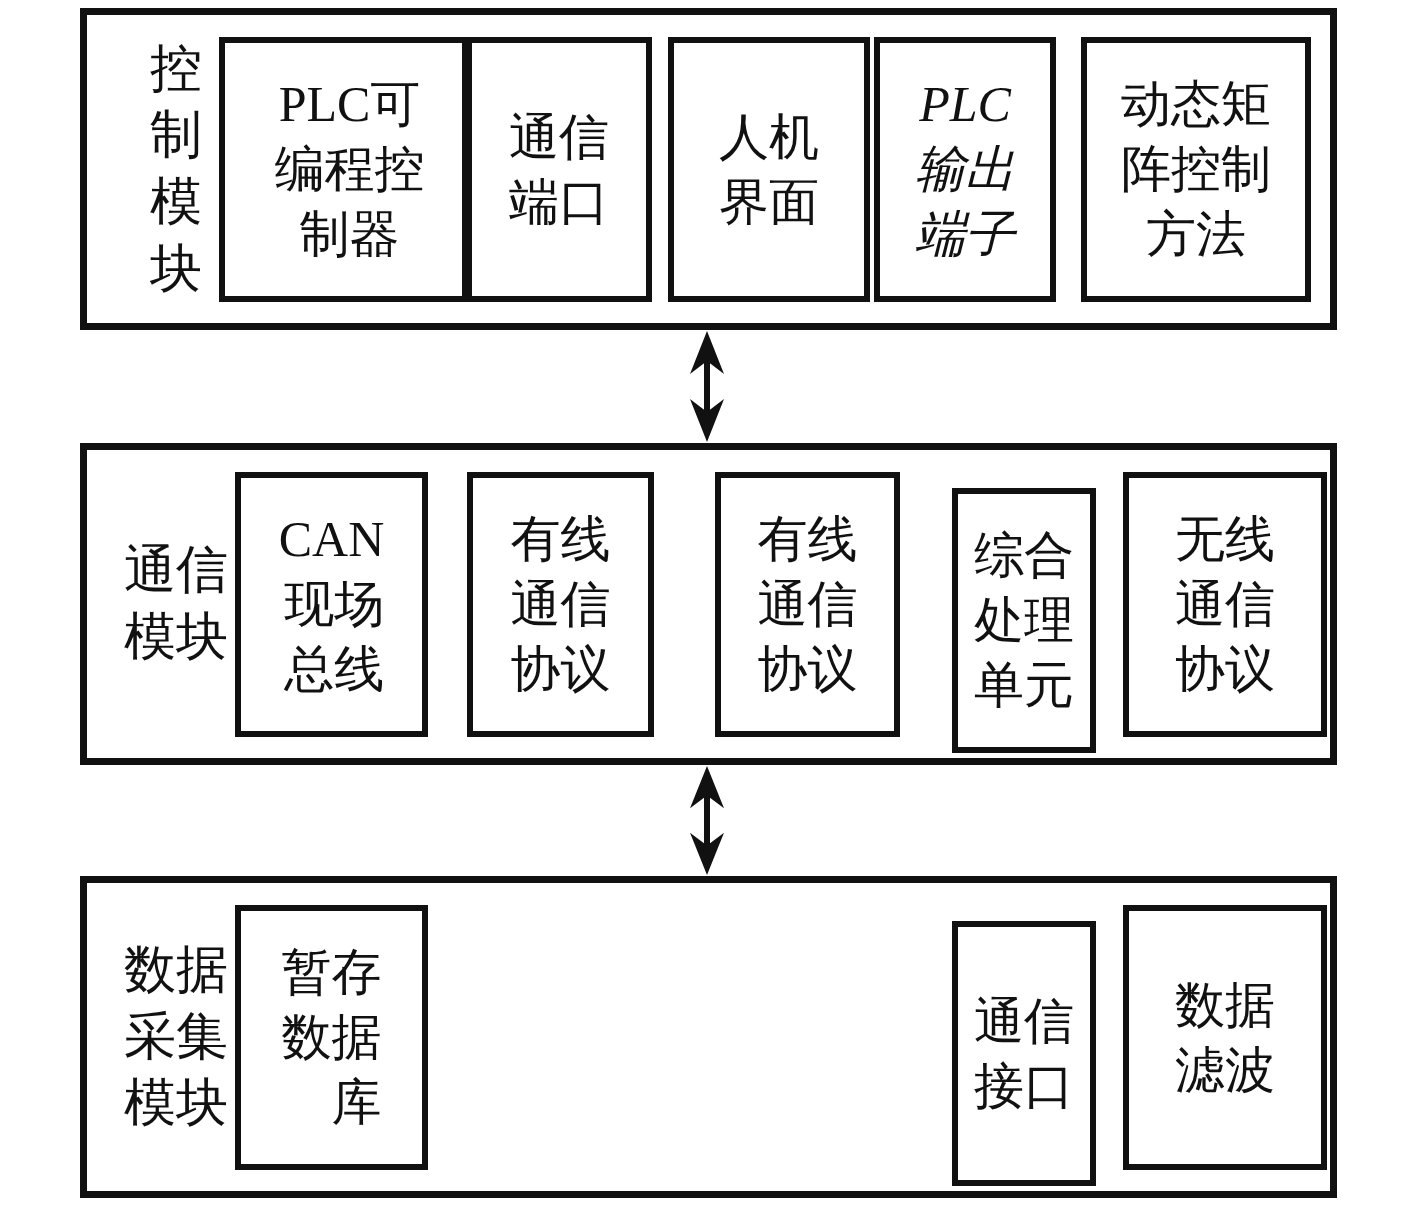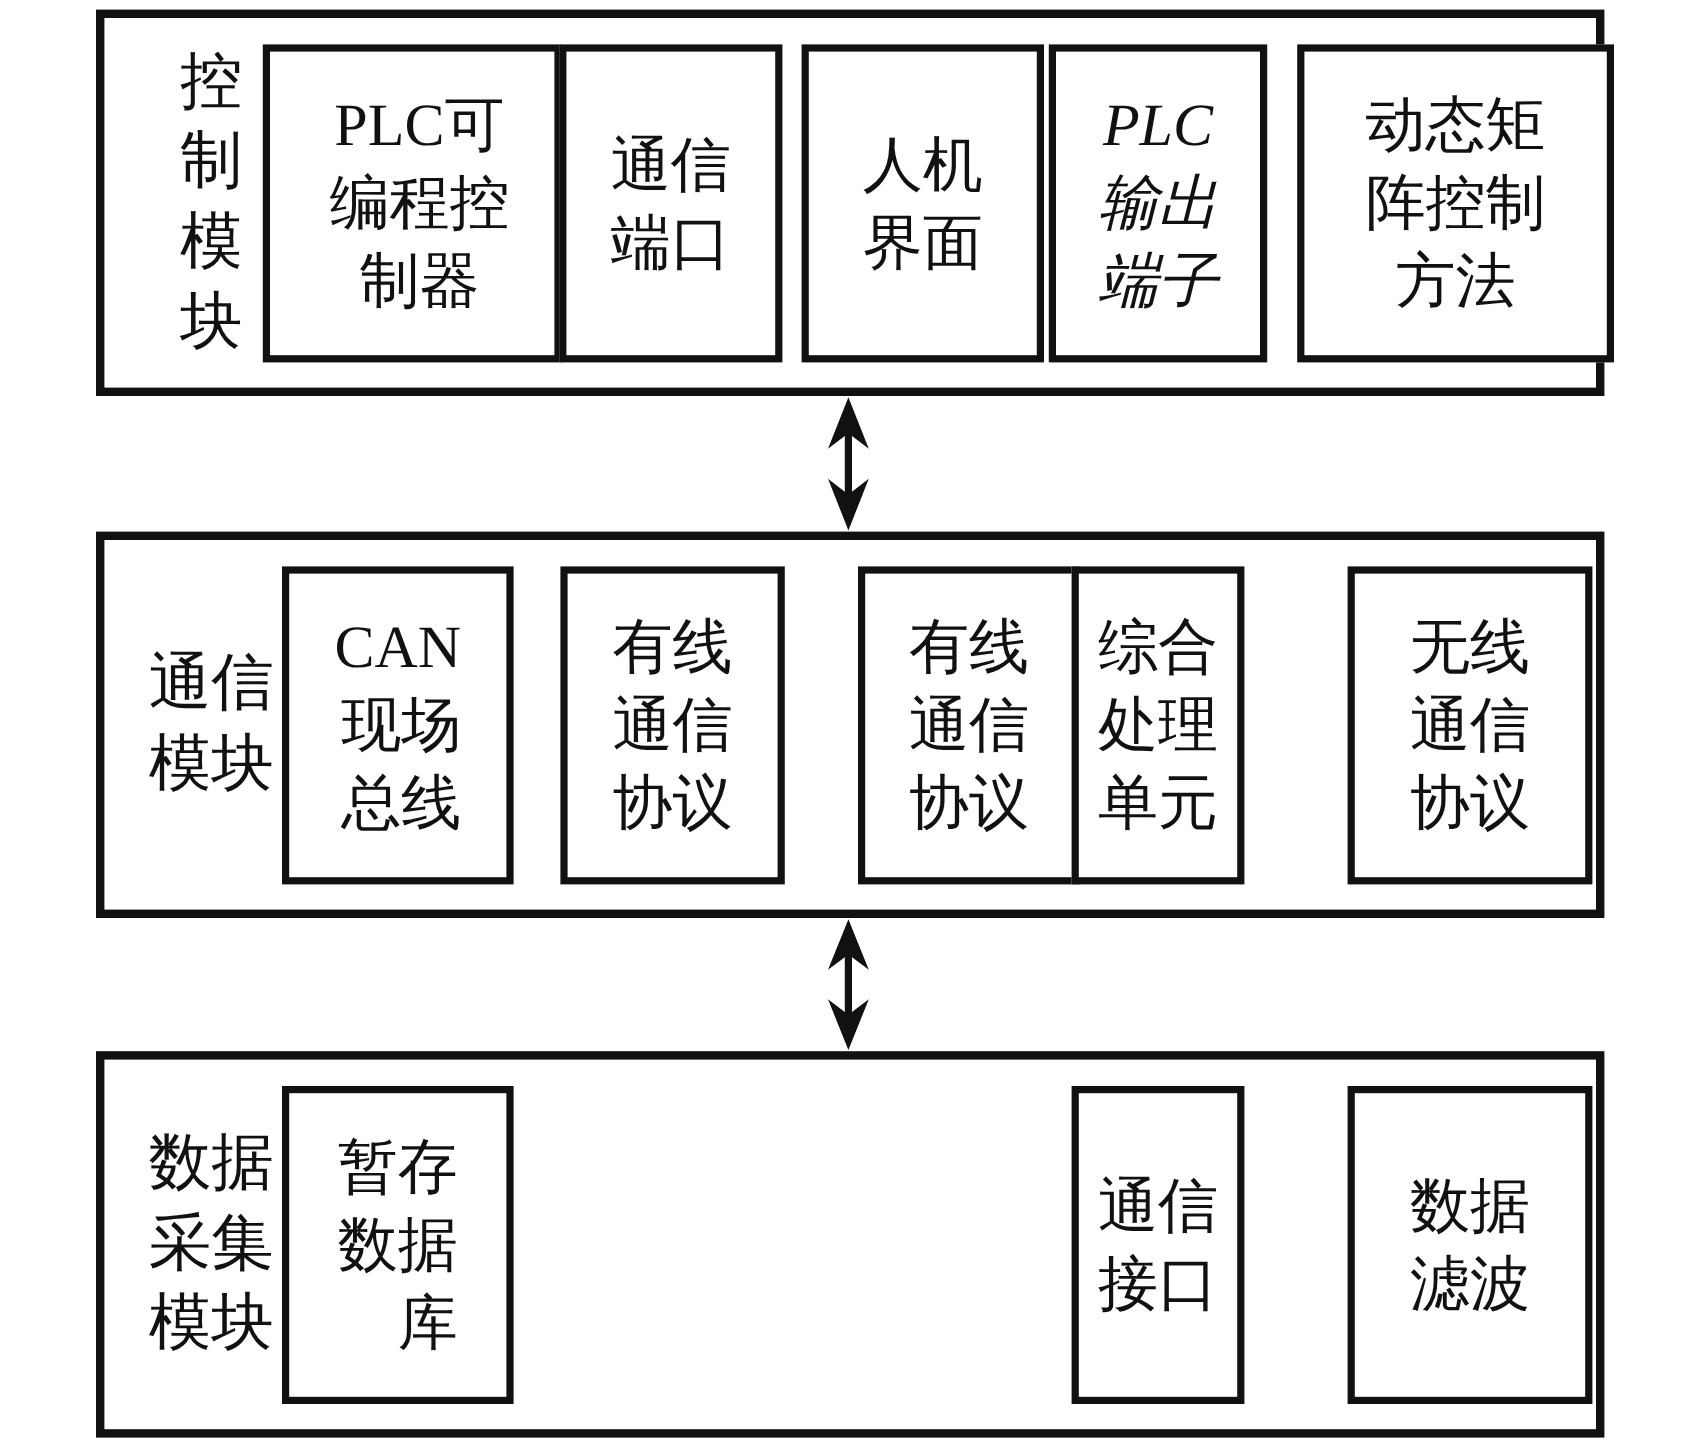--- a/index.html
+++ b/index.html
@@ -58,26 +58,26 @@
     white-space: pre-line;
     font-size: 50px;
     line-height: 1.3;
     color: #111111;
   }
   
   .row-0 .b0 { left: 132px;  width: 249px; padding-left: 12px; }
   .row-0 .b1 { left: 379px;  width: 186px; }
   .row-0 .b2 { left: 581px;  width: 202px; }
   .row-0 .b3 { left: 787px;  width: 182px; font-style: italic; }
-  .row-0 .b4 { left: 994px;  width: 264px; }
+  .row-0 .b4 { left: 994px;  width: 230px; }
   
   .row-1 .b0, .row-2 .b0 { left: 148px;  width: 193px; text-align: right; }
   .row-1 .b1, .row-2 .b1 { left: 380px;  width: 187px; }
   .row-1 .b2, .row-2 .b2 { left: 628px;  width: 185px; }
-  .row-1 .b3, .row-2 .b3 { left: 806px;  width: 144px; }
+  .row-1 .b3, .row-2 .b3 { left: 865px;  width: 144px; margin-top: 16px; }
   .row-1 .b4, .row-2 .b4 { left: 1036px; width: 204px; }
 
   .v-arrow {
     position: absolute;
     left: 687px;
     width: 40px;
   }
   .arrow-0 { top: 330px; height: 113px; }
   .arrow-1 { top: 765px; height: 111px; }
   .v-arrow svg { display: block; width: 100%; height: 100%; }

